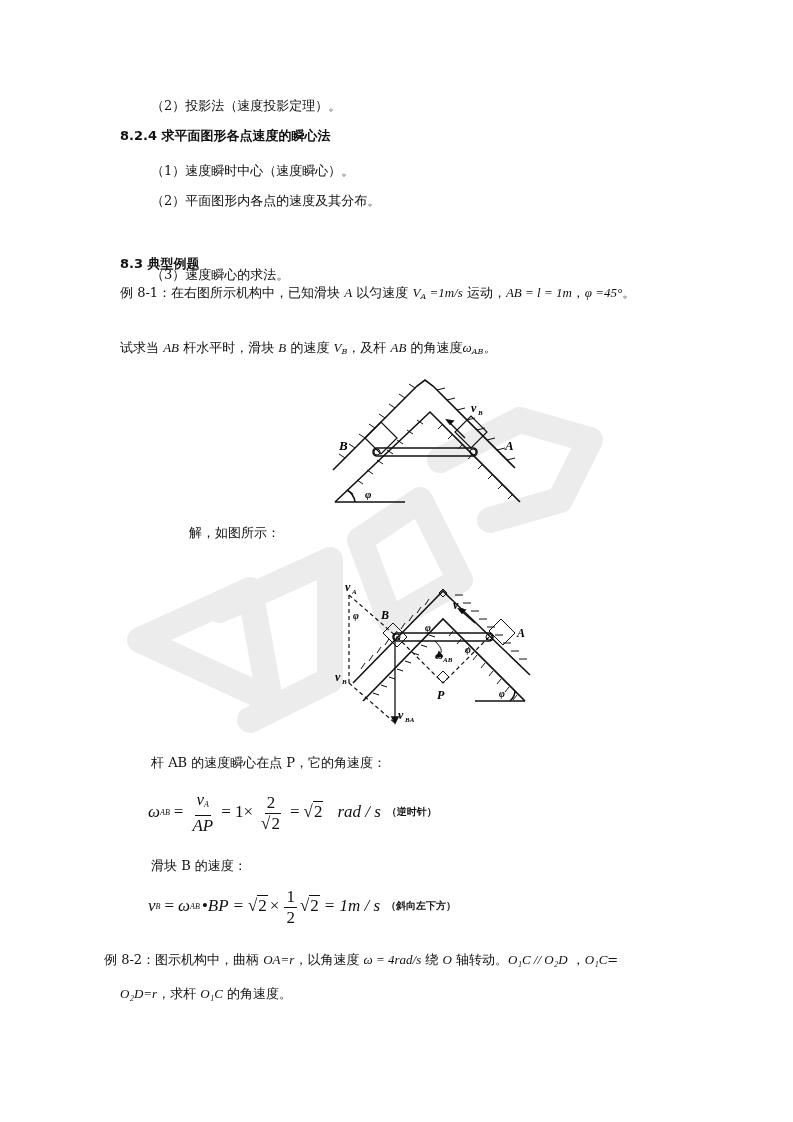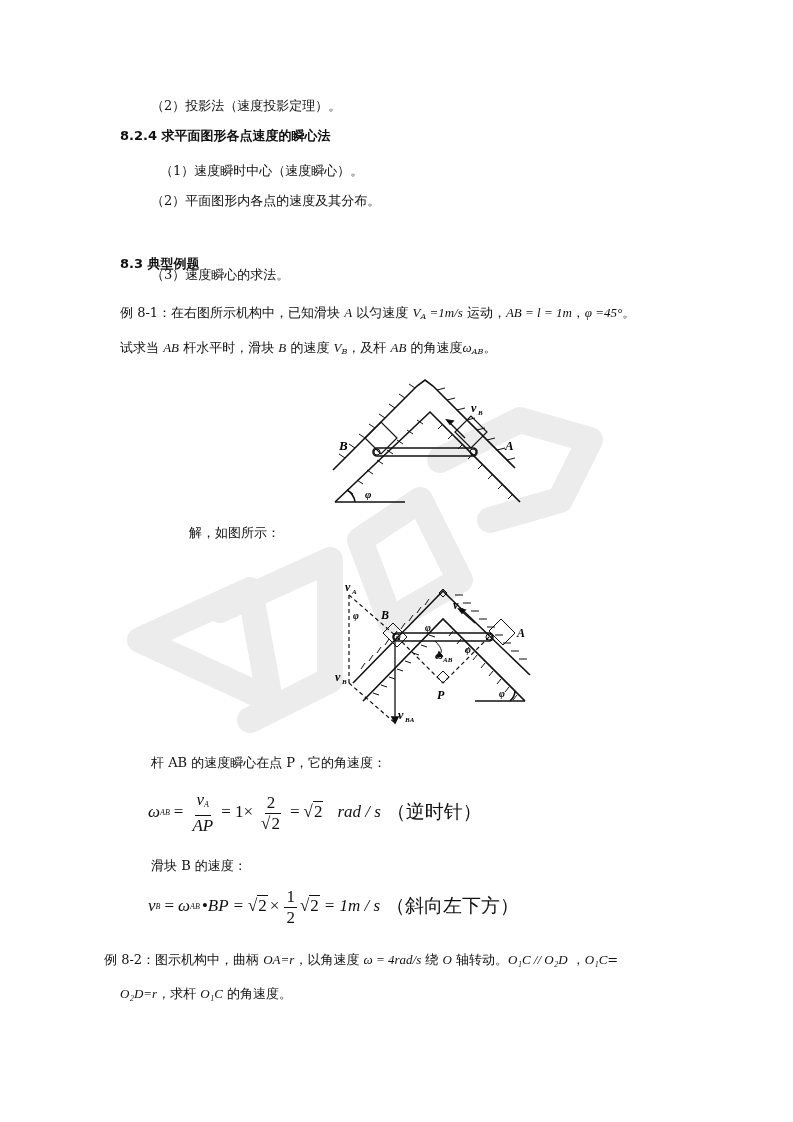--- a/index.html
+++ b/index.html
@@ -8,43 +8,43 @@
   .txt{font-size:13px;line-height:18px;white-space:nowrap;}
   .head{font-family:"DejaVu Sans","Liberation Sans",sans-serif;font-weight:bold;font-size:13px;white-space:nowrap;}
   .it{font-style:italic;font-family:"Liberation Serif",serif;}
   .sub{font-size:8px;vertical-align:-2px;font-style:italic;}
   .formula{font-family:"Liberation Serif",serif;font-size:17px;white-space:nowrap;display:flex;align-items:center;}
   .frac{display:inline-flex;flex-direction:column;align-items:center;margin:0 3px;vertical-align:middle;}
   .frac .num{border-bottom:1px solid #111;padding:0 2px;line-height:21px;}
   .frac .den{line-height:19px;padding:0 2px;}
   .sqrt{display:inline-block;}
   .sqrt .rad{border-top:1px solid #111;padding:0 1px;}
-  .cn{font-family:"DejaVu Sans","Liberation Sans",sans-serif;font-size:19px;margin-left:6px;}
+  .cn{font-family:"DejaVu Sans","Liberation Sans",sans-serif;font-size:10px;margin-left:6px;font-weight:bold;}
   svg text{font-family:"Liberation Serif",serif;font-style:italic;font-weight:bold;}
 </style>
 </head>
 <body>
 
 <svg class="abs" style="left:0;top:0;" width="793" height="1122" viewBox="0 0 793 1122">
   <g fill="none" stroke="#ececec" stroke-width="26" stroke-linejoin="round" stroke-linecap="round">
     <path d="M140 640 L250 590 L270 700 Z"></path>
     <path d="M220 610 L330 560 L330 680 L250 720"></path>
     <path d="M360 540 L420 500 L460 580 L390 620 Z"></path>
     <path d="M440 460 L520 420 L590 440 L560 500 L490 520"></path>
   </g>
 </svg>
 
 <div class="abs txt" style="left:151px;top:97px;text-align:right;">（2）投影法（速度投影定理）。</div>
 <div class="abs head" style="left:120px;top:127px;">8.2.4 求平面图形各点速度的瞬心法</div>
-<div class="abs txt" style="left:160px;top:162px;">（1）速度瞬时中心（速度瞬心）。</div>
+<div class="abs txt" style="left:151px;top:162px;">（1）速度瞬时中心（速度瞬心）。</div>
 <div class="abs txt" style="left:151px;top:192px;">（2）平面图形内各点的速度及其分布。</div>
 <div class="abs txt" style="left:151px;top:222px;margin-top:44px;">（3）速度瞬心的求法。</div>
 <div class="abs head" style="left:120px;top:255px;">8.3 典型例题</div>
 
-<div class="abs txt" style="left:120px;top:304px;text-align:right;">
+<div class="abs txt" style="left:120px;top:284px;text-align:right;">
   <span>例 8-1：在右图所示机构中，已知滑块 </span><span class="it">A</span><span> 以匀速度 </span><span class="it">V</span><span class="sub">A</span><span class="it"> =1m/s</span><span> 运动，</span><span class="it">AB = l = 1m</span><span>，</span><span class="it">φ =45°</span><span>。</span>
 </div>
 <div class="abs txt" style="left:120px;top:339px;">
   <span>试求当 </span><span class="it">AB</span><span> 杆水平时，滑块 </span><span class="it">B</span><span> 的速度 </span><span class="it">V</span><span class="sub">B</span><span>，及杆 </span><span class="it">AB</span><span> 的角速度</span><span class="it">ω</span><span class="sub">AB</span><span>。</span>
 </div>
 
 <svg class="abs" style="left:325px;top:372px;" width="210" height="135" viewBox="0 0 210 135">
   <g stroke="#111" stroke-width="1.6" fill="none">
 
     <path d="M8 98 L92 14 L100 8 L108 14 L190 96"></path>

